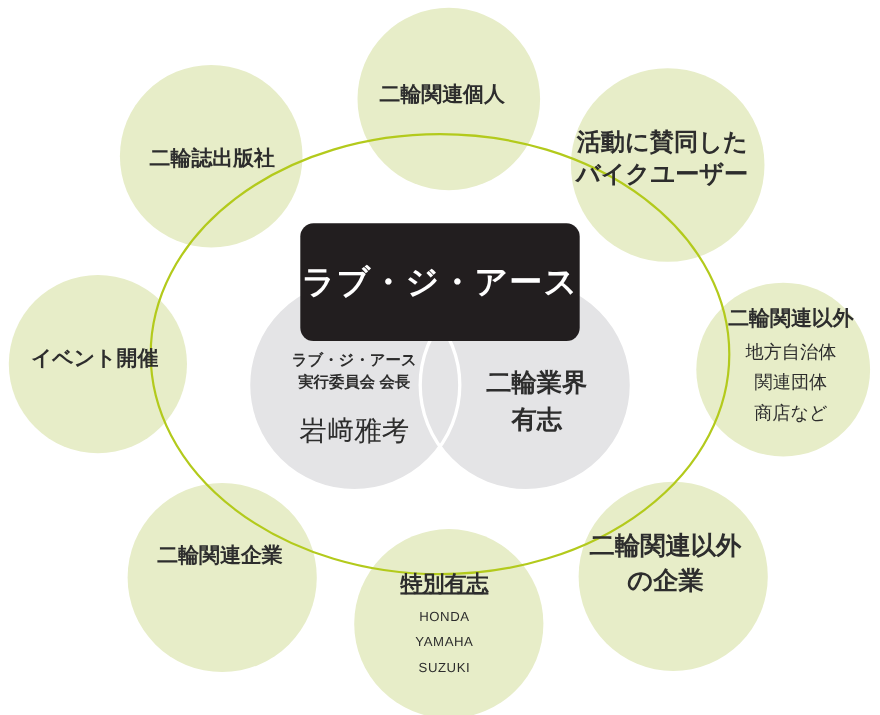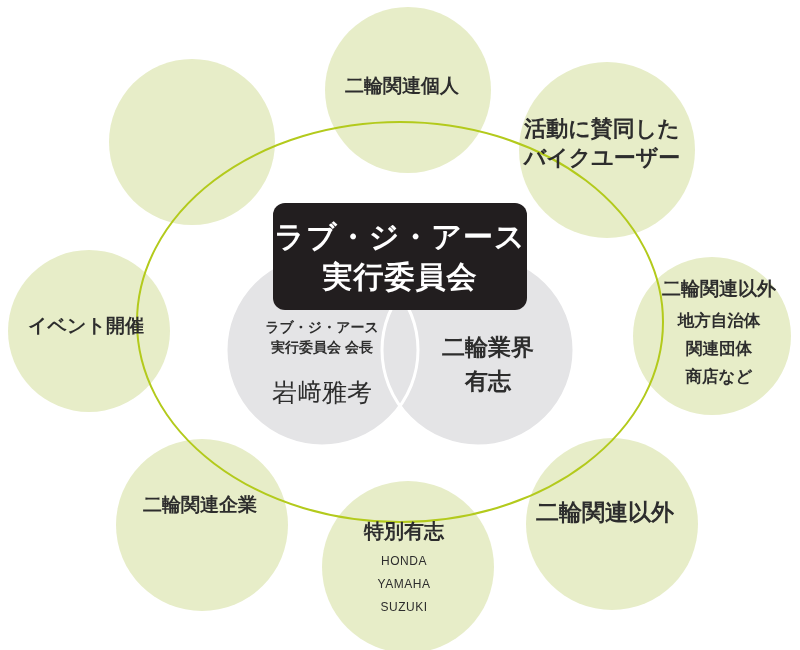--- a/index.html
+++ b/index.html
@@ -41,26 +41,26 @@
 
   
   .label{
     position:absolute;transform:translate(-50%,-50%);
     text-align:center;color:#2d2d2d;font-weight:700;
     white-space:nowrap;z-index:3;
   }
   .l-top        {left:402px;top:86px; font-size:19px;}
   .l-topright   {left:602px;top:143px;font-size:22px;line-height:29px;}
   .l-right      {left:719px;top:333px;font-size:19px;}
-  .l-right .sub {font-size:16.5px;line-height:28px;font-weight:700;}
+  .l-right .sub {font-size:16.5px;line-height:28px;font-weight:400;}
   .l-right .ttl {margin-bottom:4px;}
   .l-bottomright{left:605px;top:512px;font-size:23px;line-height:31px;}
   .l-bottom     {left:404px;top:568px;font-size:20px;}
   .l-bottom .sub{font-size:12px;line-height:23px;font-weight:500;letter-spacing:0.5px;}
-  .l-bottom .ttl{margin-bottom:5px;}
+  .l-bottom .ttl{margin-bottom:5px;text-decoration:underline;}
   .l-bottomleft {left:200px;top:505px;font-size:19px;}
   .l-left       {left:86px; top:326px;font-size:19px;}
   .l-topleft    {left:193px;top:144px;font-size:19px;}
 
   .chairman-label{left:322px;top:362px;}
   .chairman-label .sm{font-size:14px;line-height:20px;font-weight:700;}
   .chairman-label .nm{font-size:25px;line-height:30px;margin-top:20px;font-weight:400;}
   .industry-label{left:488px;top:364px;font-size:23px;line-height:34px;}
 </style>
 </head>
@@ -80,21 +80,20 @@
   <svg class="lines" width="800" height="650" viewBox="0 0 800 650">
     <ellipse cx="400" cy="322" rx="263" ry="200" fill="none" stroke="#b3ca1c" stroke-width="2"></ellipse>
     <circle cx="322" cy="350" r="96" fill="#e4e4e6"></circle>
     <circle cx="478" cy="350" r="96" fill="#e4e4e6"></circle>
     <circle cx="322" cy="350" r="96" fill="none" stroke="#ffffff" stroke-width="3"></circle>
     <circle cx="478" cy="350" r="96" fill="none" stroke="#ffffff" stroke-width="3"></circle>
   </svg>
 
   <div class="committee-box">
     <div class="cb-line">ラブ・ジ・アース</div>
-    <div class="cb-line">実行委員会</div>
   </div>
 
   <div class="label chairman-label">
     <div class="sm">ラブ・ジ・アース</div>
     <div class="sm">実行委員会 会長</div>
     <div class="nm">岩﨑雅考</div>
   </div>
 
   <div class="label l-top">
     <div>二輪関連個人</div>
@@ -112,31 +111,35 @@
 
   <div class="label l-right">
     <div class="ttl">二輪関連以外</div>
     <div class="sub">地方自治体</div>
     <div class="sub">関連団体</div>
     <div class="sub">商店など</div>
   </div>
 
   <div class="label l-bottomright">
     <div>二輪関連以外</div>
+    <div>の企業</div>
   </div>
 
   <div class="label l-bottom">
     <div class="ttl">特別有志</div>
     <div class="sub">HONDA</div>
     <div class="sub">YAMAHA</div>
     <div class="sub">SUZUKI</div>
   </div>
 
   <div class="label l-bottomleft">
     <div>二輪関連企業</div>
   </div>
 
   <div class="label l-left">
     <div>イベント開催</div>
   </div>
 
+  <div class="label l-topleft">
+    <div>二輪誌出版社</div>
+  </div>
 
 </div>
 
 </body></html>

